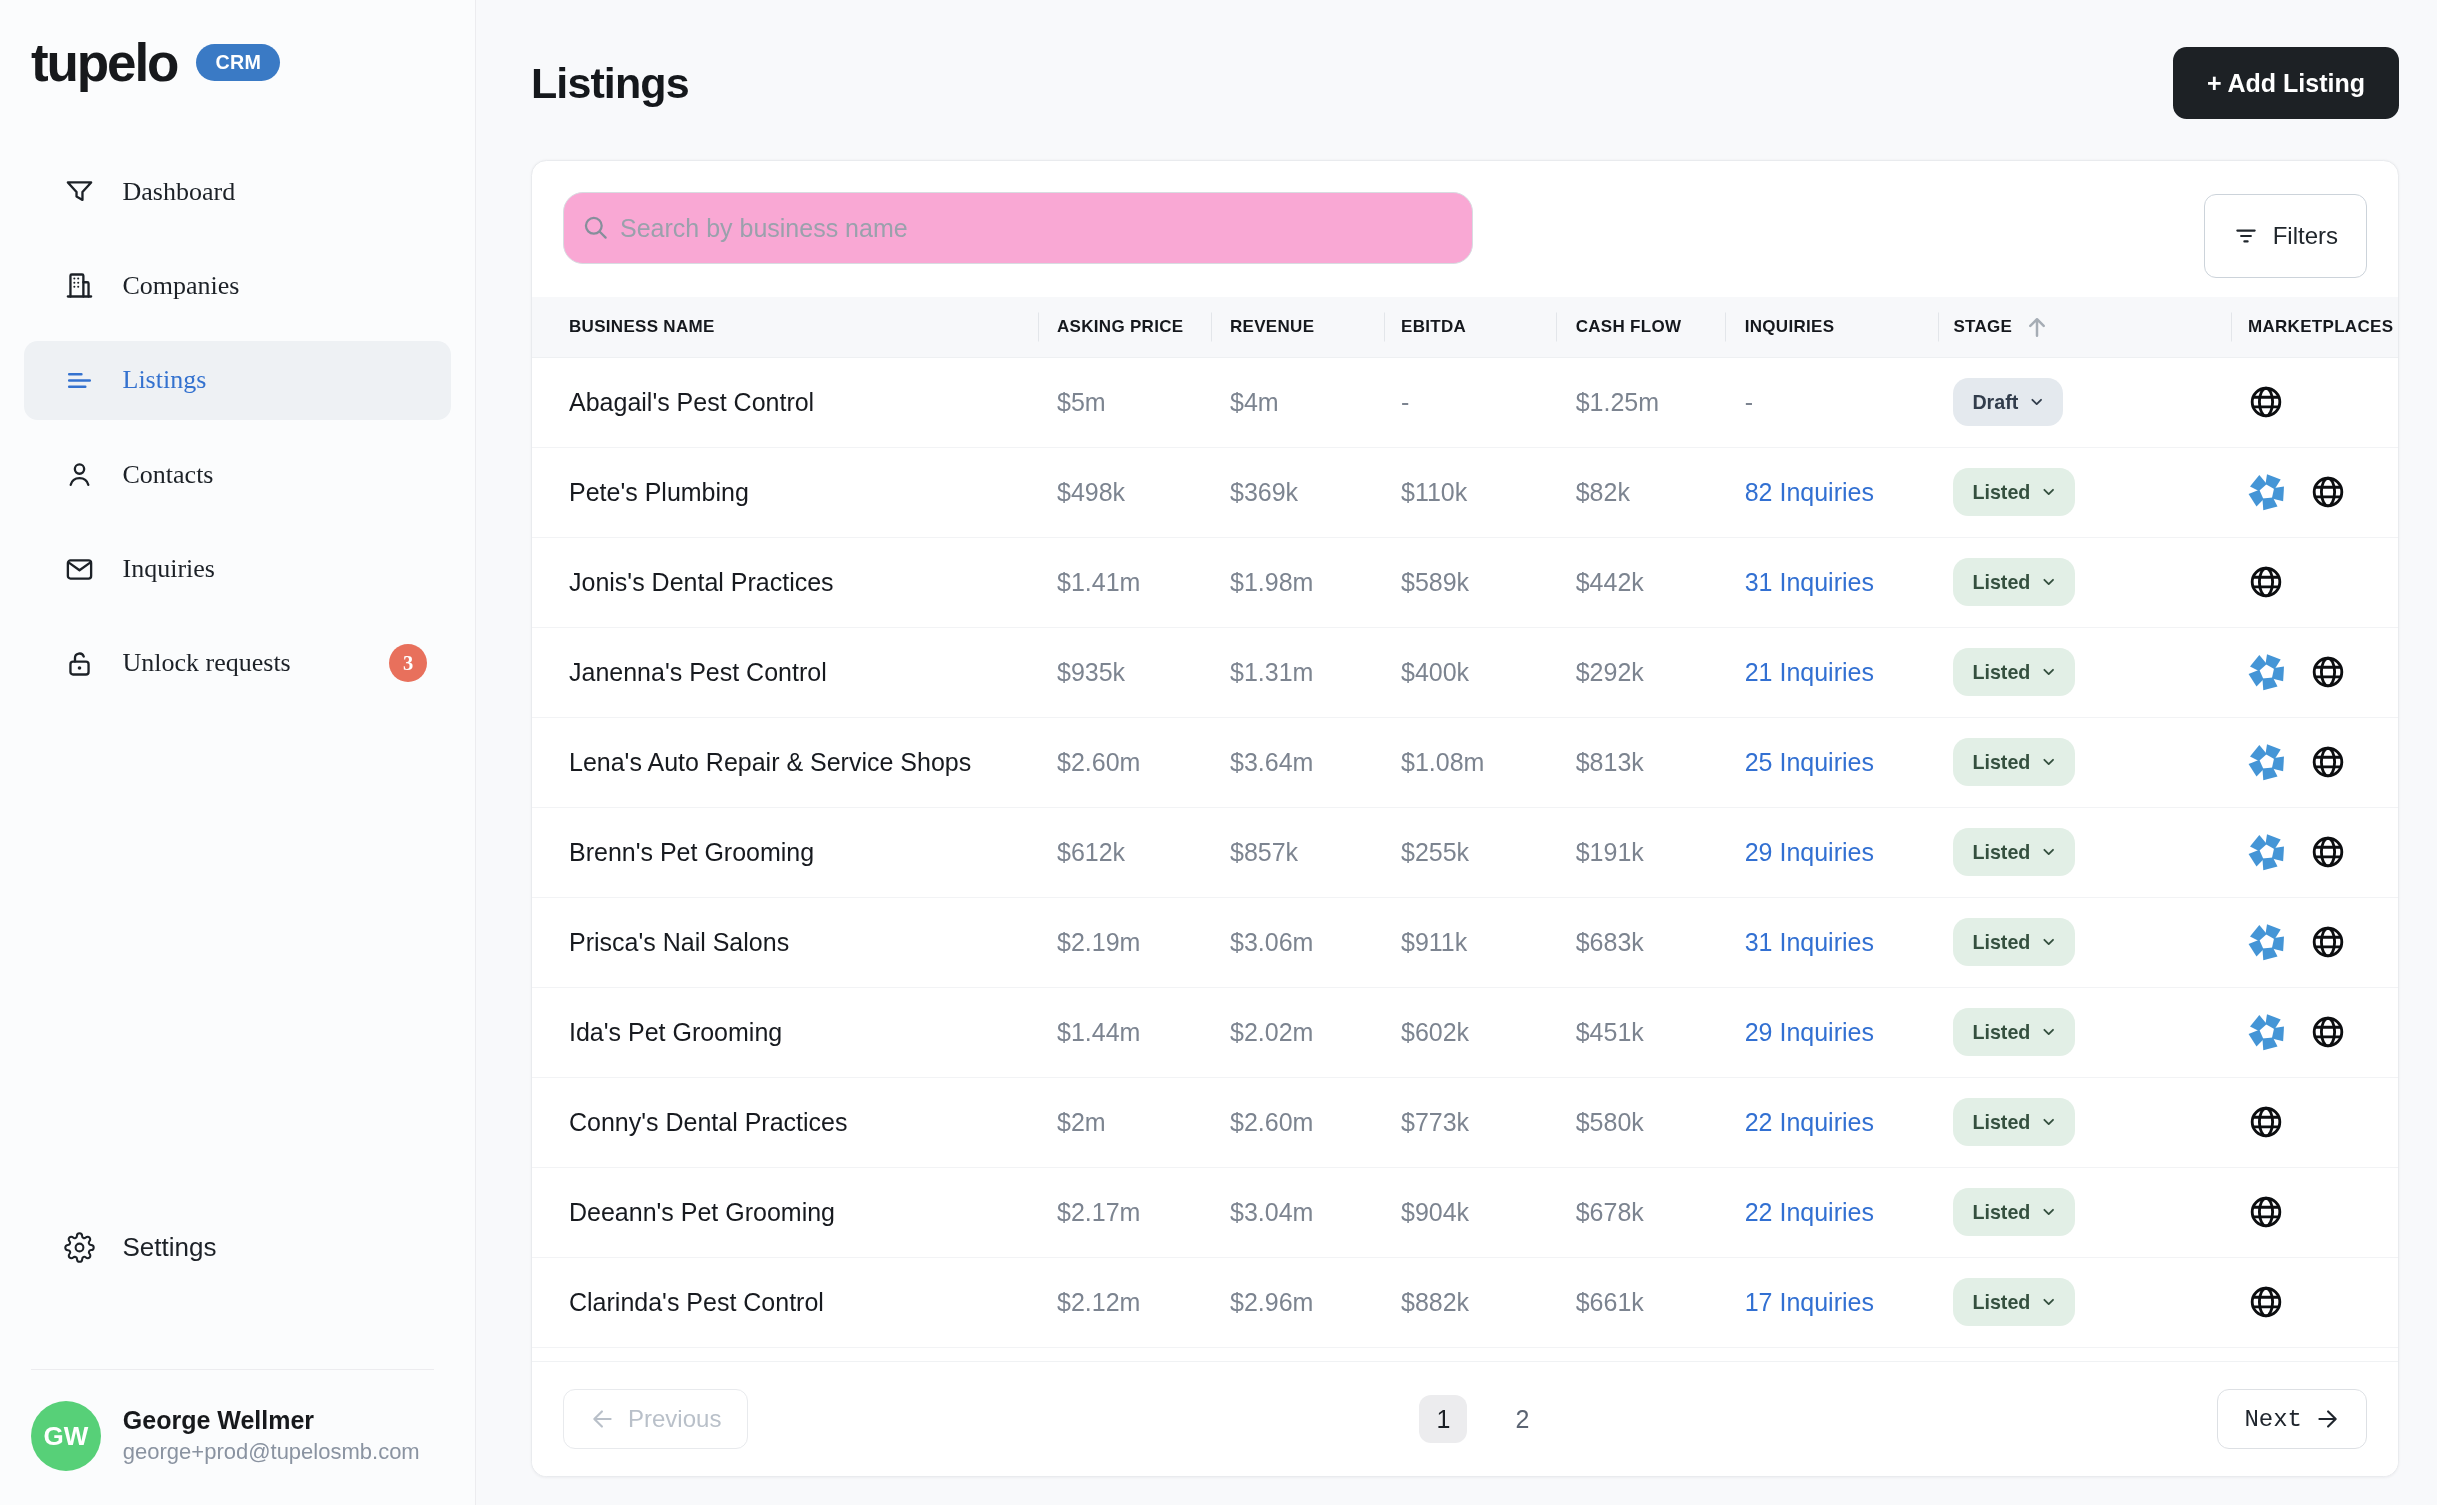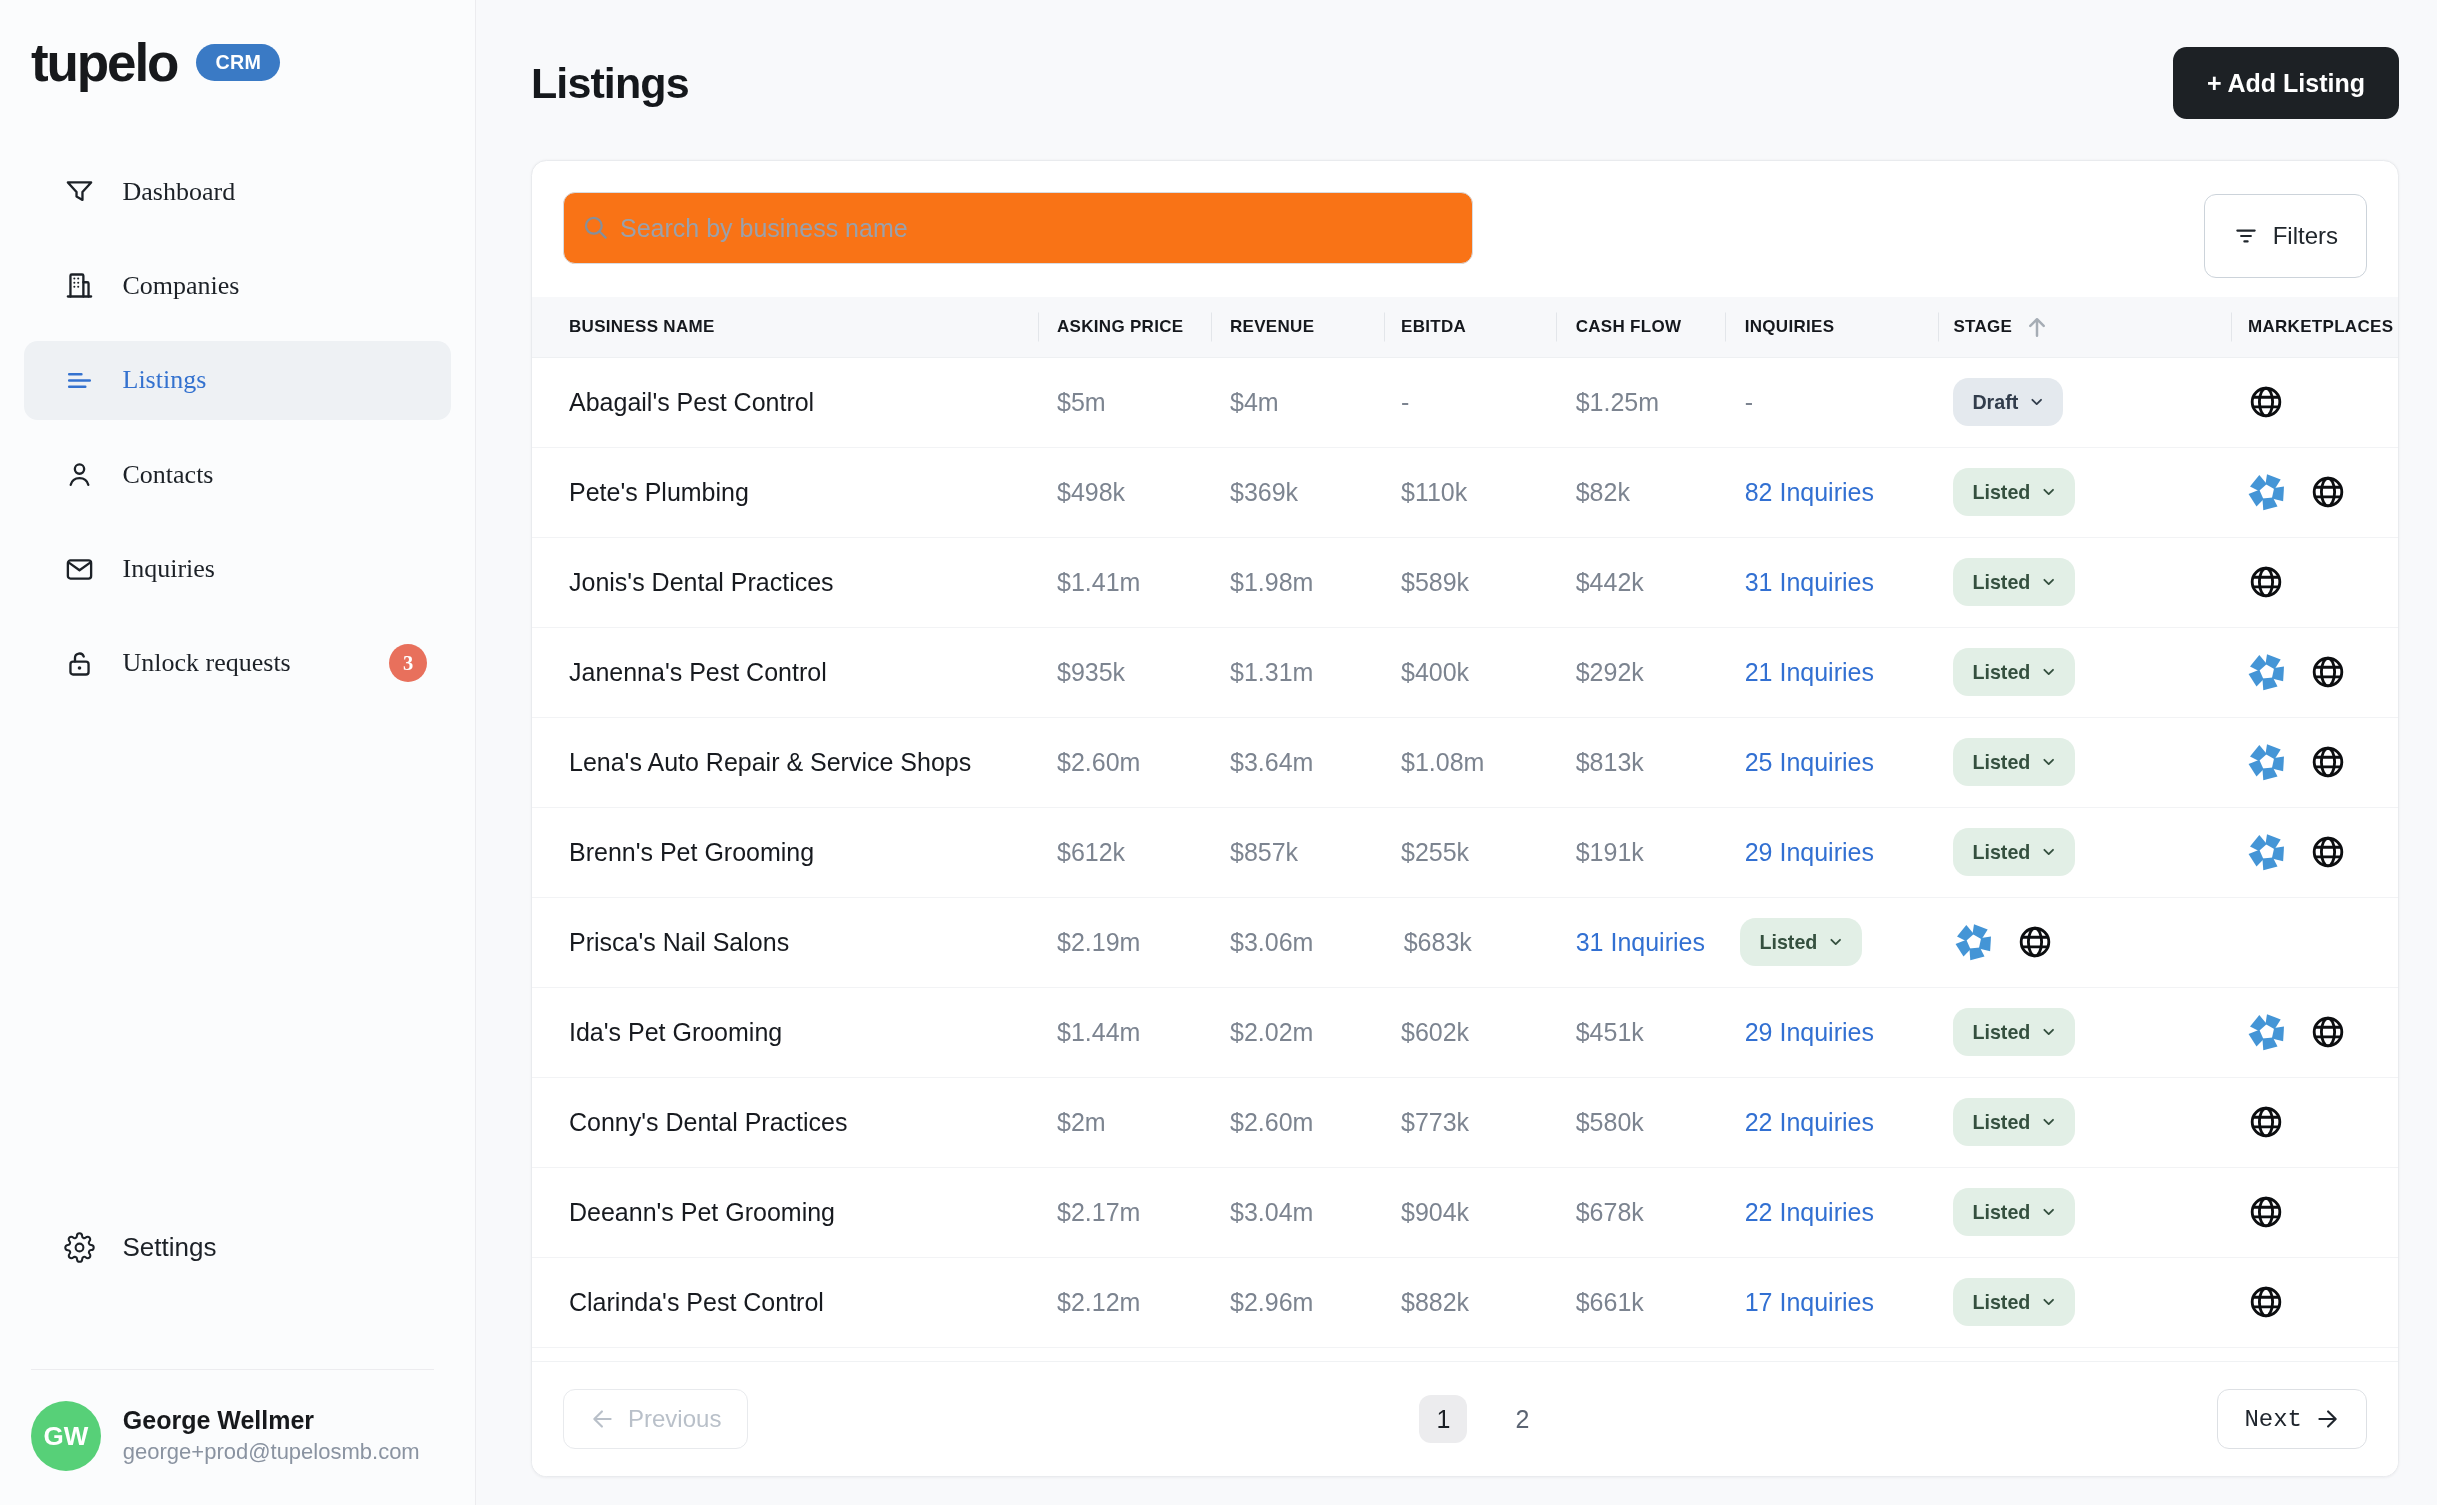--- a/index.html
+++ b/index.html
@@ -26,21 +26,21 @@
 
   
   .main{flex:1;padding:0 39px 0 55px;display:flex;flex-direction:column;}
   .title-row{margin-top:47px;display:flex;align-items:center;justify-content:space-between;}
   .page-title{font-size:43px;font-weight:750;letter-spacing:-0.9px;color:#15181c;margin:0;}
   .add-btn{background:#1d2125;color:#fff;border:none;height:72px;padding:0 34px;border-radius:13.7px;font-size:25px;font-weight:600;font-family:inherit;cursor:pointer;}
 
   .card{margin-top:41px;background:#fff;border:0.9px solid #e9ebee;border-radius:15.4px;box-shadow:0 0.9px 2.6px rgba(16,24,40,.05);overflow:hidden;}
   .search-row{position:relative;padding:31px 31px 32.5px 31px;}
   .search-box{position:relative;width:910px;}
-  .search-input{width:910px;height:72px;border:1.3px solid #d8dce1;border-radius:12px;padding:0 20.5px 0 56px;font-size:25px;font-family:inherit;color:#20262c;background:#f97316;outline:none;}
+  .search-input{width:910px;height:72px;border:1.3px solid #d8dce1;border-radius:20px;padding:0 20.5px 0 56px;font-size:25px;font-family:inherit;color:#20262c;background:#f9a8d4;outline:none;}
   .search-input::placeholder{color:#9aa1ac;}
   .search-icon{position:absolute;left:19px;top:22px;width:27px;height:27px;color:#868f9b;}
   .filters-btn{position:absolute;right:31px;top:32.5px;height:84px;width:163px;border:1.3px solid #ccd3da;border-radius:12px;background:#fff;display:flex;align-items:center;justify-content:center;gap:13.7px;font-size:24px;font-weight:500;color:#20262c;font-family:inherit;cursor:pointer;}
 
   .grid{display:grid;grid-template-columns:506px 173px 173px 172px 169px 213px 293px 1fr;}
   .thead{background:#f7f8fa;height:61px;border-bottom:0.9px solid #eef0f2;}
   .th{position:relative;display:flex;align-items:center;font-size:17px;font-weight:700;color:#15181d;letter-spacing:0.3px;text-transform:uppercase;}
   .th:not(:first-child)::before{content:'';position:absolute;left:0;top:50%;transform:translateY(-50%);width:0.9px;height:29px;background:#e3e6ea;}
   .sort-arrow{margin-left:12px;display:flex;align-items:center;}
   .c0{padding-left:37px;}.c1{padding-left:19px;}.c2{padding-left:19px;}.c3{padding-left:17px;}
@@ -448,20 +448,21 @@
                   </svg>
                 </span>
               </span>
             </div>
   </div>
 
   <div class="grid row">
     <div class="td name c0">Prisca's Nail Salons</div>
     <div class="td c1">$2.19m</div>
     <div class="td c2">$3.06m</div>
+    <div class="td c3">$911k</div>
     <div class="td c4">$683k</div>
     <div class="td c5">
               <span class="inq link">31 Inquiries</span>
             </div>
     <div class="td c6">
       <span class="pill listed">
         <span>Listed</span>
         <svg width="15.4" height="15.4" viewBox="0 0 16 16" fill="none" stroke="currentColor" stroke-width="1.9" stroke-linecap="round" stroke-linejoin="round">
                   <path d="M3.5 6l4.5 4.5L12.5 6"></path>
                 </svg>

